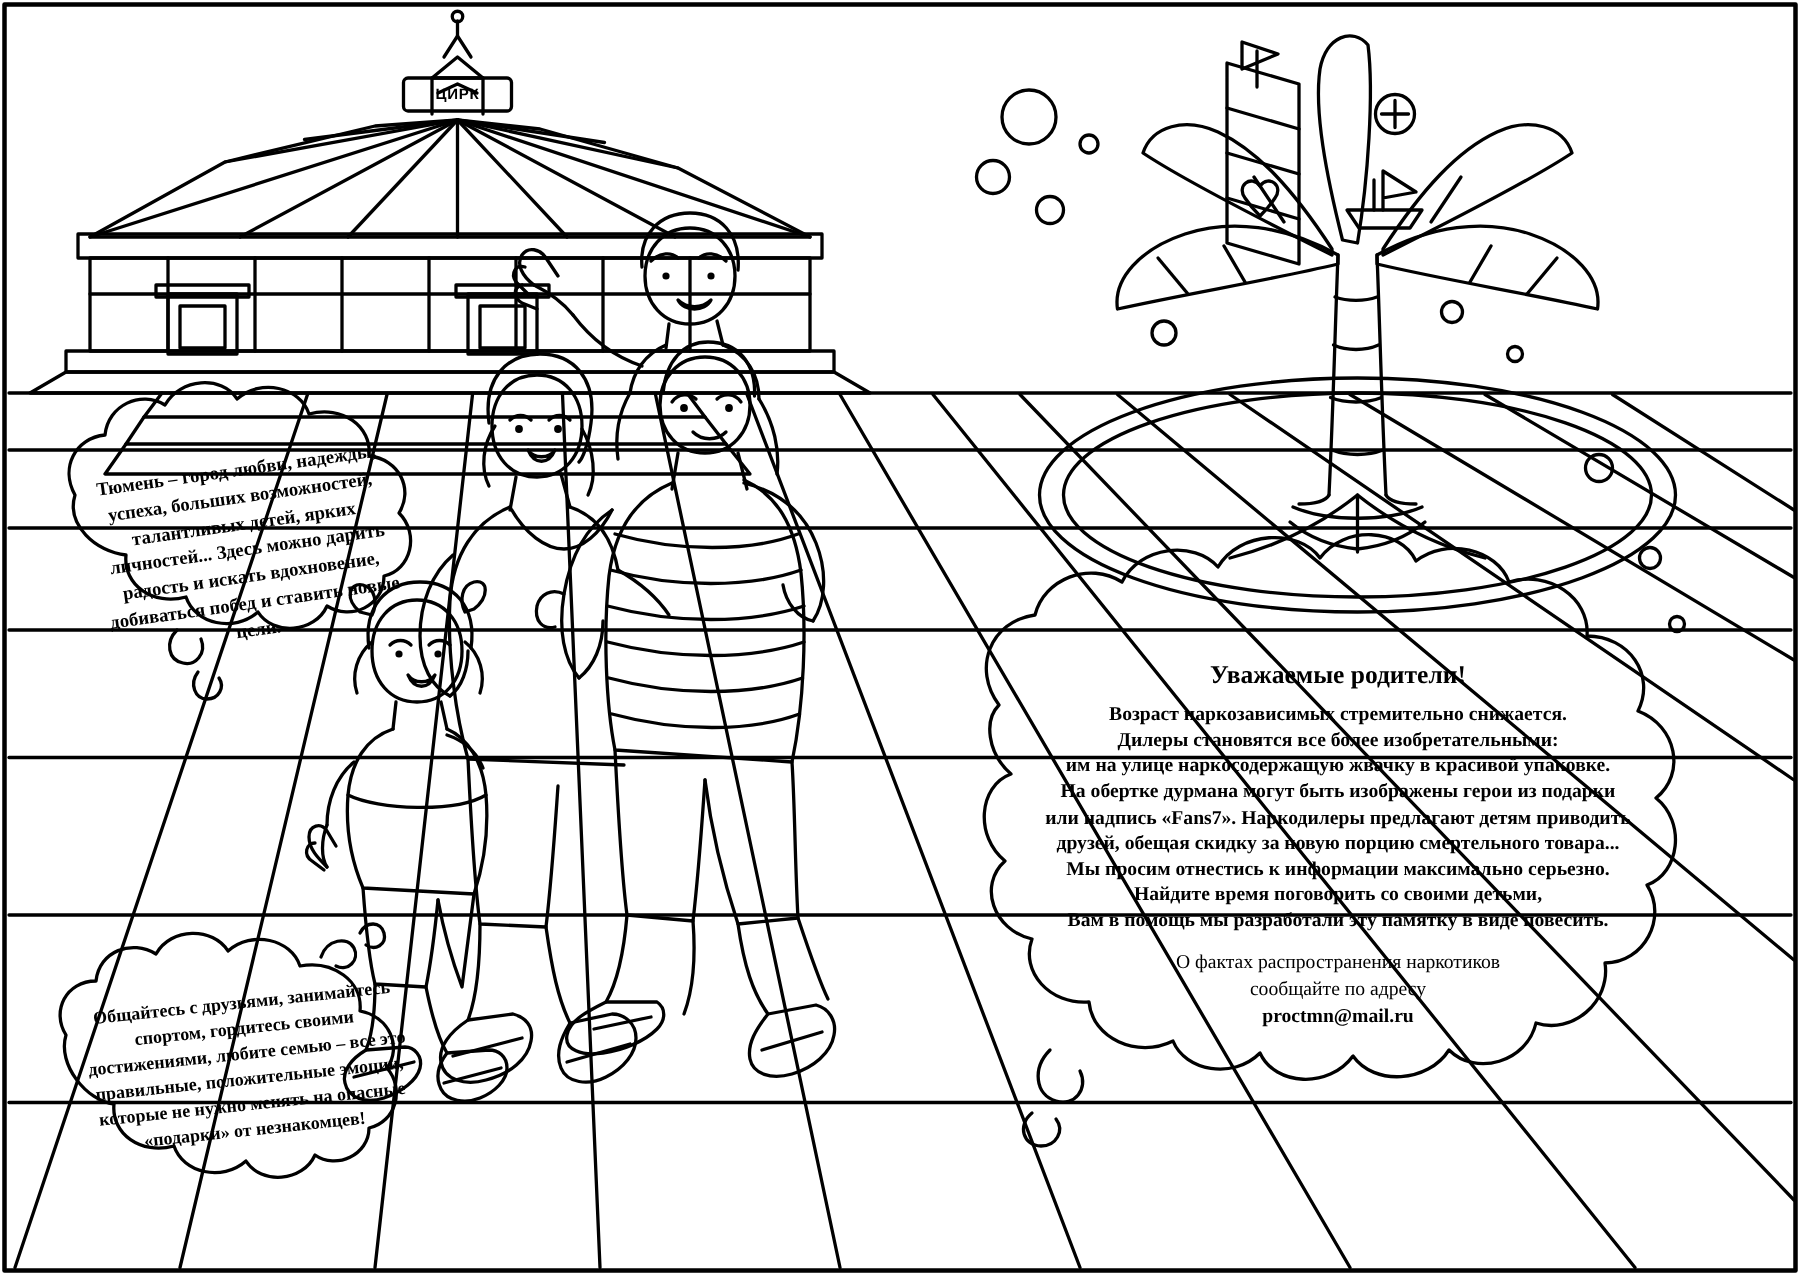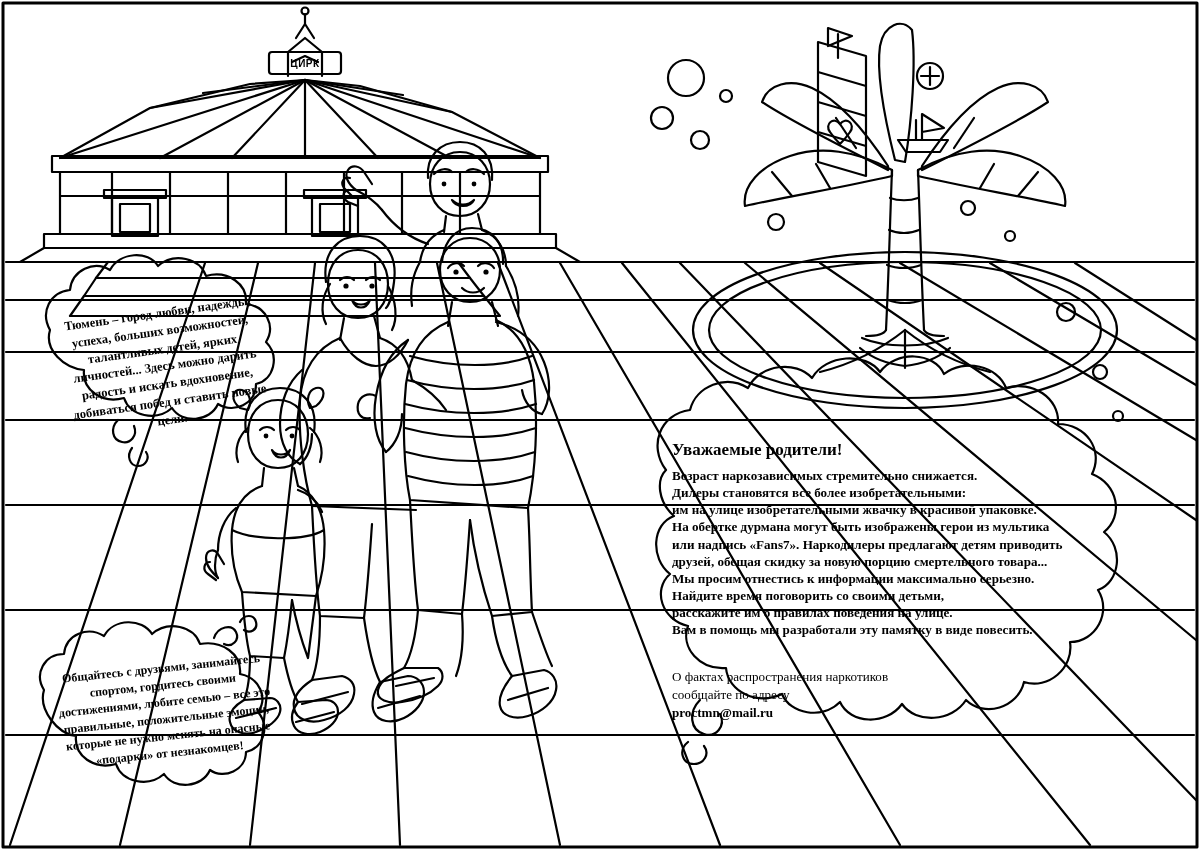--- a/index.html
+++ b/index.html
@@ -51,34 +51,35 @@
     line-height: 1.42;
     font-weight: bold;
     transform: rotate(-6deg);
   }
 
   #parents-block {
     position: absolute;
     left: 672px;
     top: 440px;
     width: 440px;
+    text-align: center;
   }
   #parents-title {
     font-size: 17px;
     font-weight: bold;
     margin-bottom: 7px;
   }
   #parents-body p {
     margin: 0;
     font-size: 13.1px;
     line-height: 1.31;
     font-weight: bold;
   }
   #parents-footer {
-    margin-top: 30px;
+    margin-top: 11px;
   }
   #parents-footer p {
     margin: 0;
     font-size: 13.1px;
     line-height: 1.35;
   }
   #parents-email {
     font-weight: bold;
   }
 
@@ -415,27 +416,26 @@
 
   <div class="bubble-text" id="bubble-city-text">Тюмень – город любви, надежды, успеха, больших возможностей, талантливых детей, ярких личностей... Здесь можно дарить радость и искать  вдохновение, добиваться побед и ставить новые цели.</div>
 
   <div class="bubble-text" id="bubble-friends-text">Общайтесь с друзьями, занимайтесь спортом, гордитесь своими достижениями, любите семью – все это правильные, положительные эмоции, которые не нужно менять на опасные «подарки» от незнакомцев!</div>
 
   <div id="parents-block">
     <div id="parents-title">Уважаемые родители!</div>
     <div id="parents-body">
         <p>Возраст наркозависимых стремительно снижается.</p>
         <p>Дилеры становятся все более изобретательными:</p>
-        <p>им на улице изобретательными жвачку в красивой упаковке.</p>
-        <p>На обертке дурмана могут быть изображены  герои из мультика</p>
+        <p>им на улице наркосодержащую жвачку в красивой упаковке.</p>
+        <p>На обертке дурмана могут быть изображены  герои из подарки</p>
         <p>или надпись «Fans7». Наркодилеры предлагают детям приводить</p>
         <p>друзей, обещая скидку за новую порцию смертельного товара...</p>
         <p>Мы просим отнестись к информации максимально серьезно.</p>
         <p>Найдите время поговорить со своими детьми,</p>
-        <p>расскажите им о правилах поведения на улице.</p>
         <p>Вам в помощь мы разработали эту памятку в виде  повесить.</p>
       </div>
     <div id="parents-footer">
       <div>
           <p>О фактах распространения наркотиков</p>
           <p>сообщайте по адресу</p>
         </div>
       <p id="parents-email">proctmn@mail.ru</p>
     </div>
   </div>

